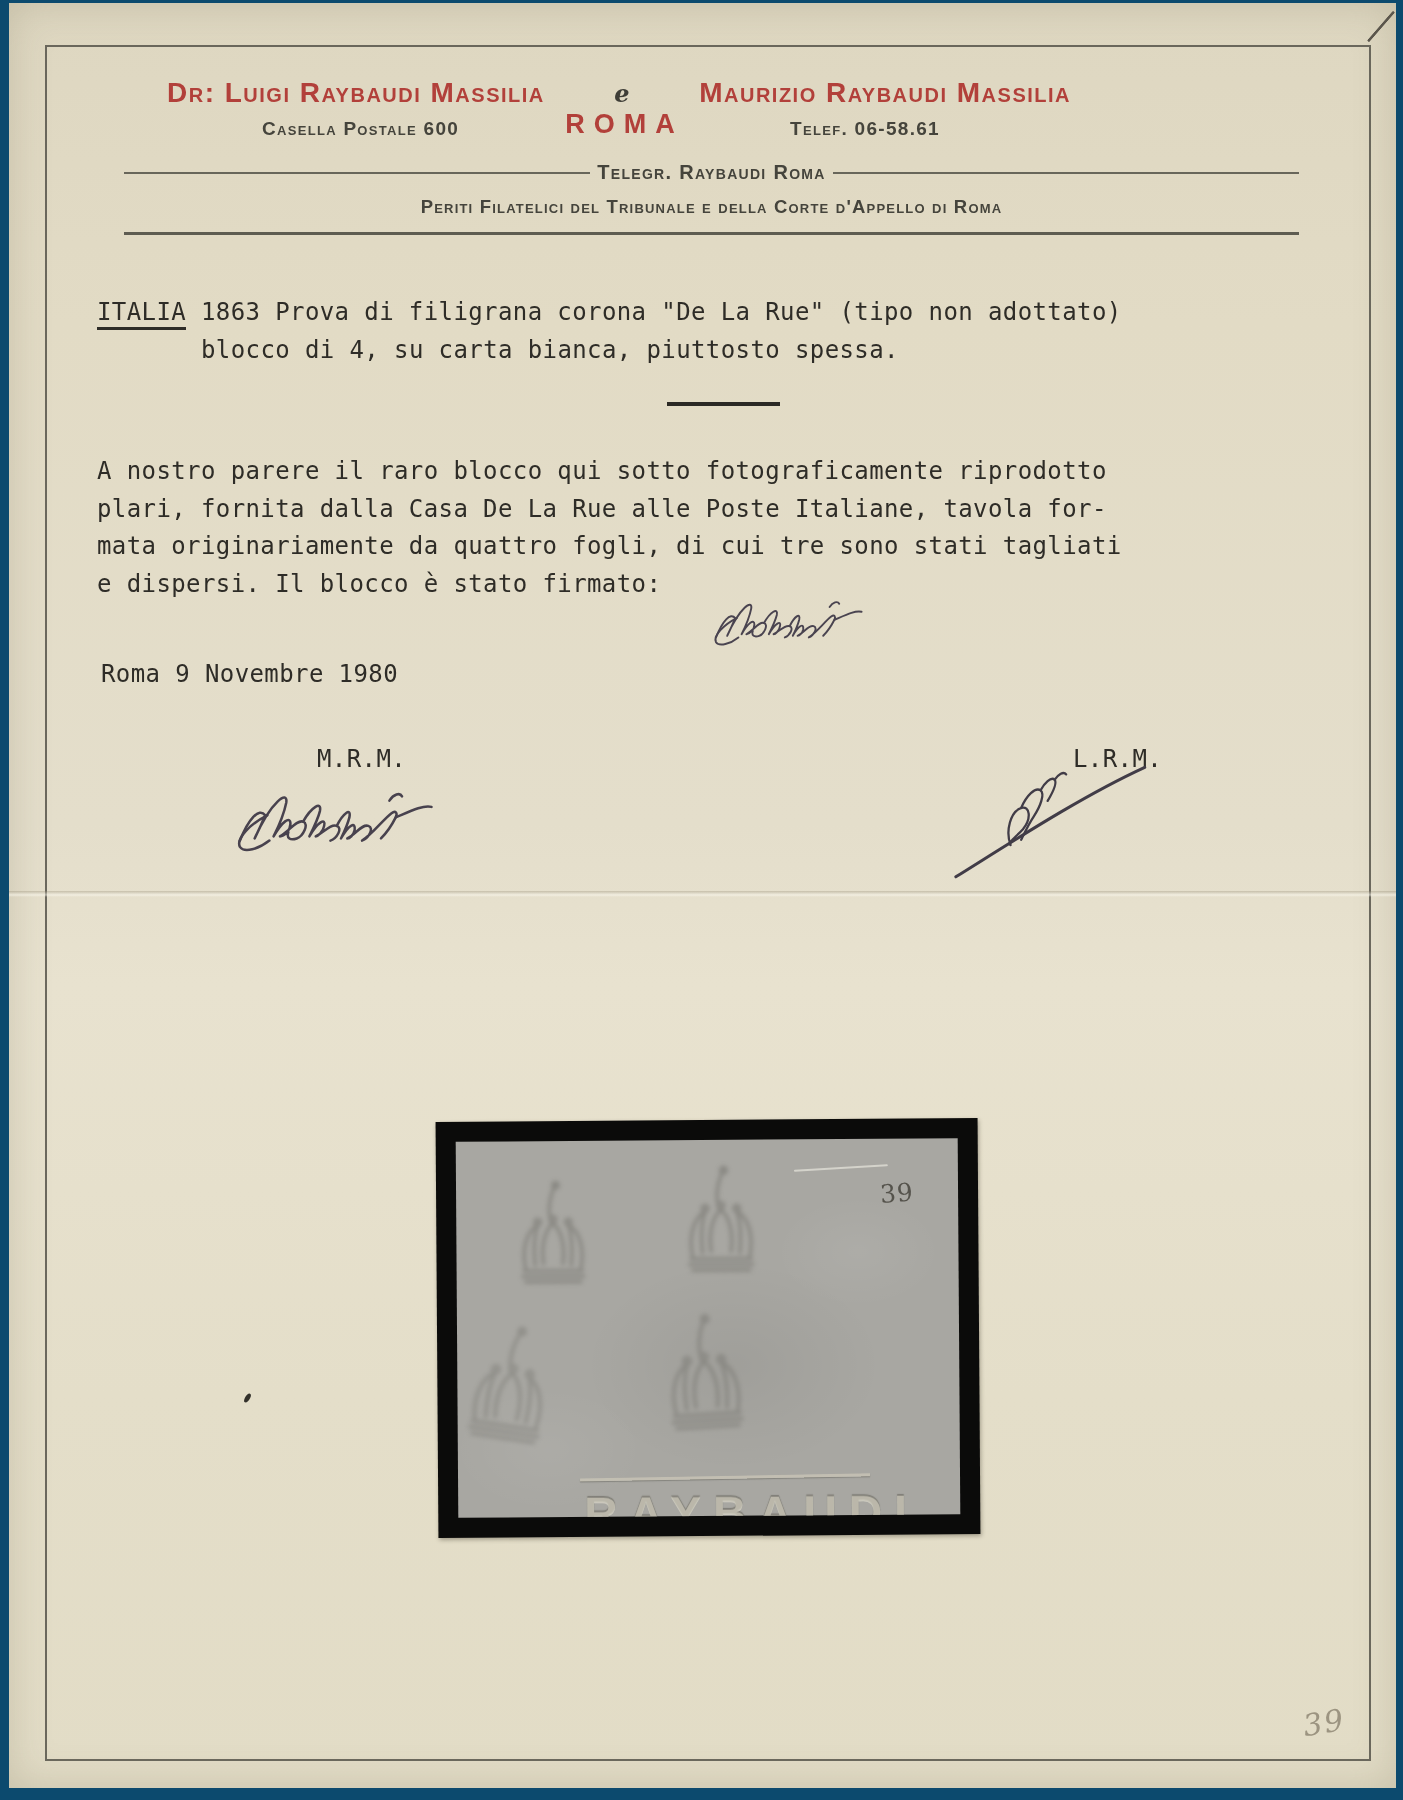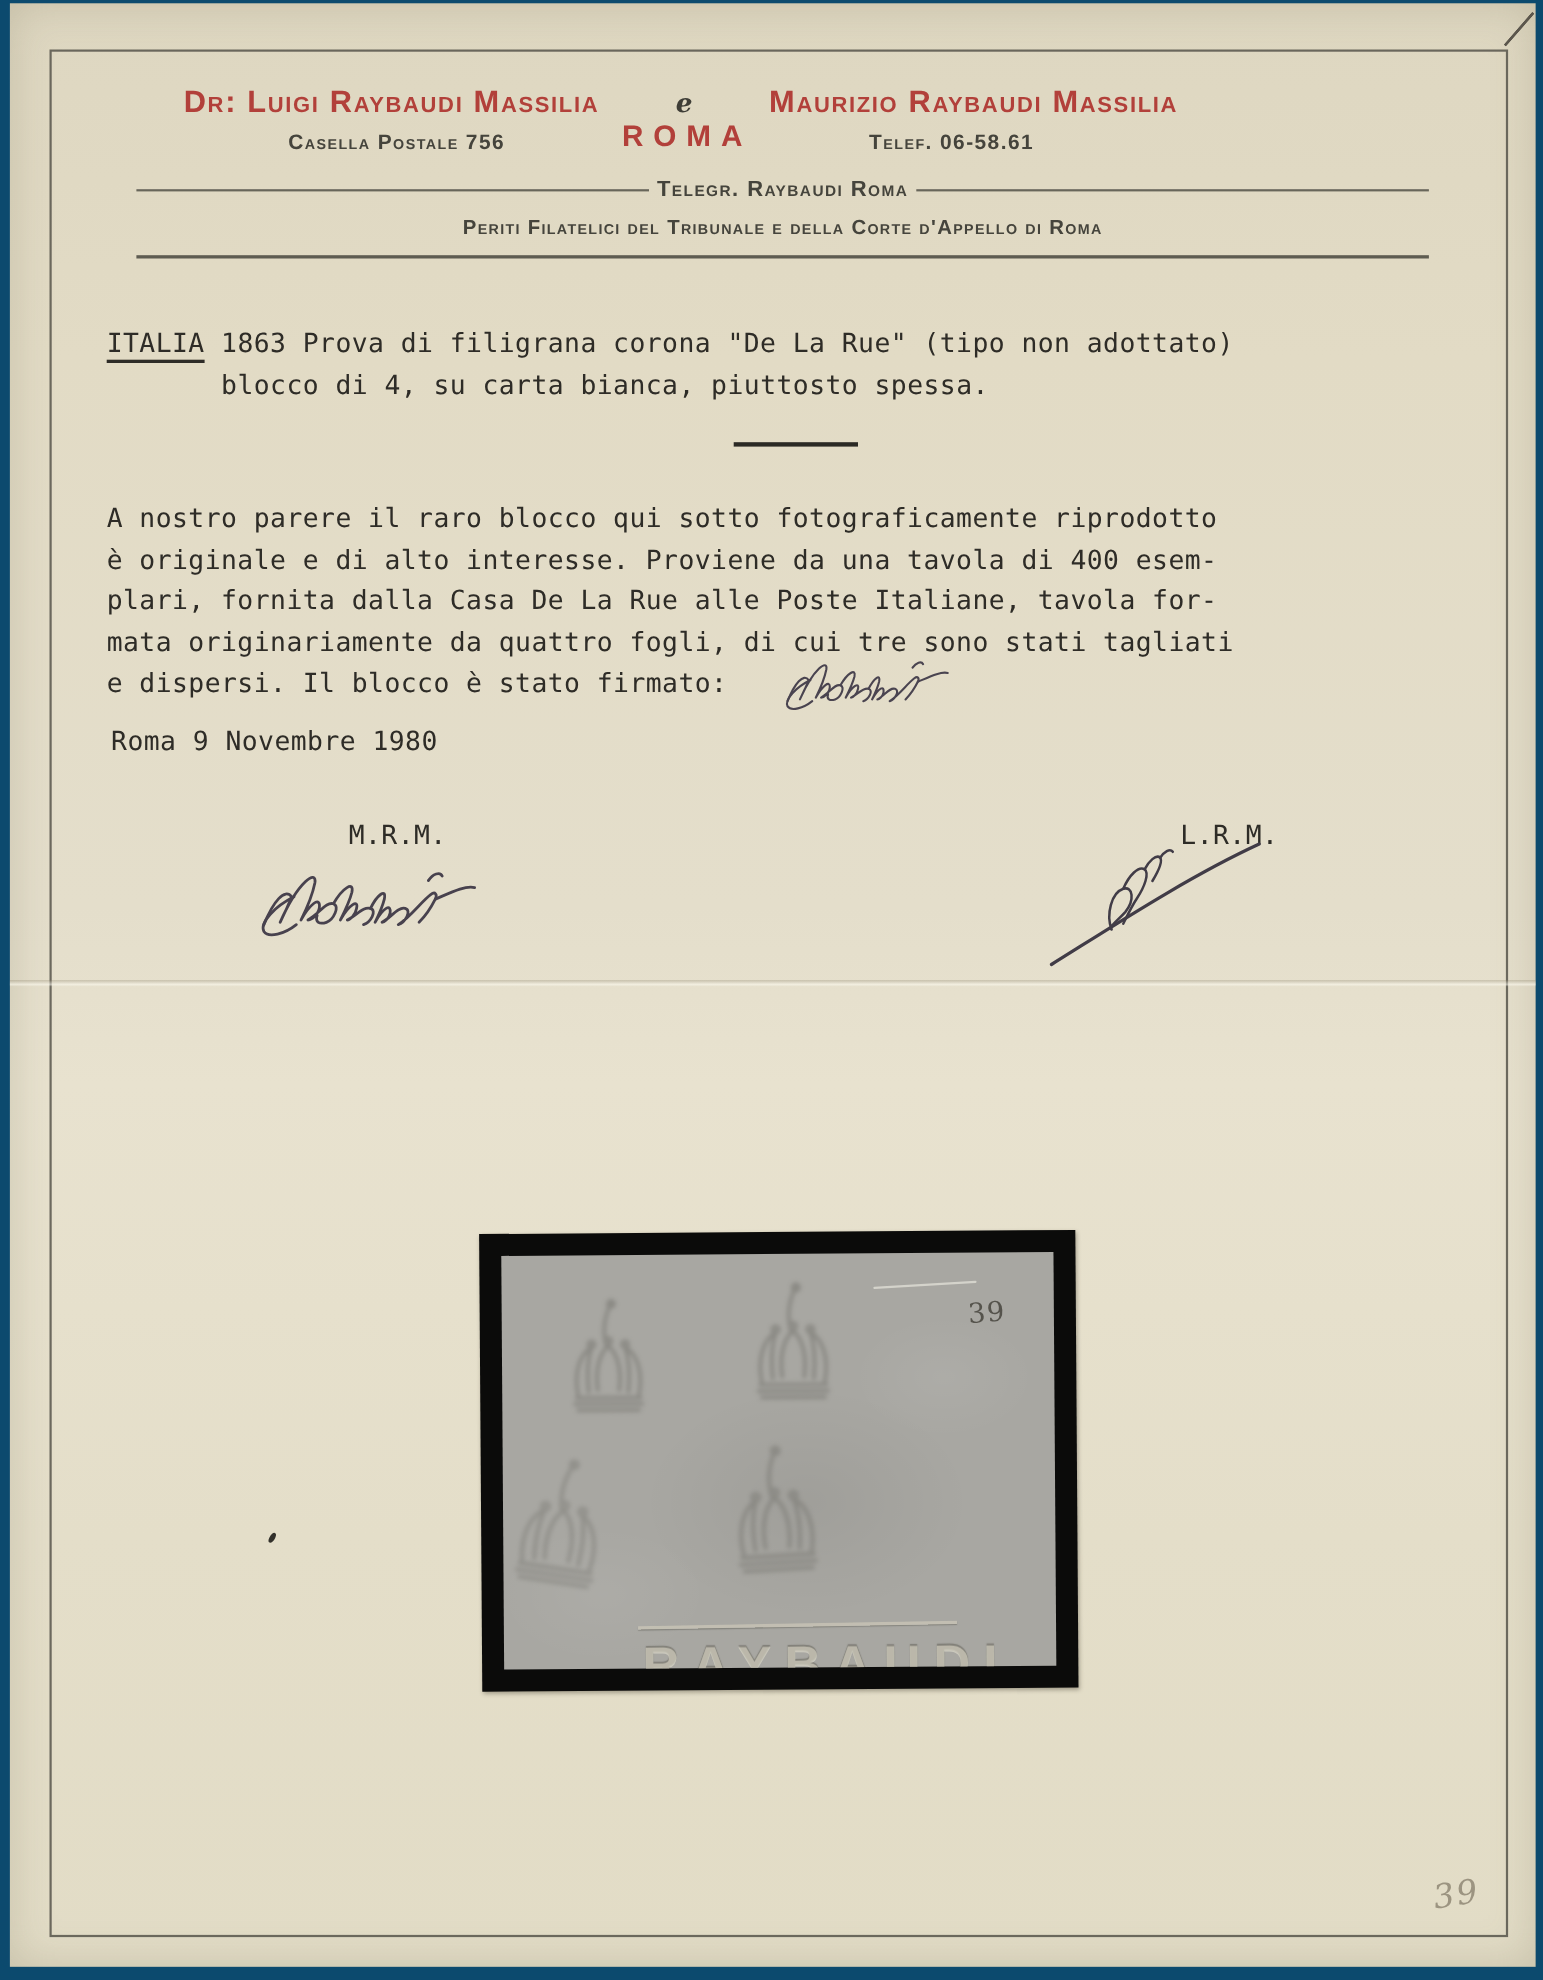--- a/index.html
+++ b/index.html
@@ -82,42 +82,41 @@
 
     <div class="page-border"></div>
     <div class="corner-slash"></div>
 
     <div class="names-row">
       <span class="expert-name">Dr: Luigi Raybaudi Massilia</span>
       <span class="conj">e</span>
       <span class="expert-name">Maurizio Raybaudi Massilia</span>
     </div>
     <div class="row2">
-      <span class="hdr-small">Casella Postale 756</span>
+      <span class="hdr-small">Casella Postale 600</span>
       <span class="city">ROMA</span>
       <span class="hdr-small">Telef. 06-58.61</span>
     </div>
     <div class="telegraph-row">
       <span class="rule"></span>
       <span class="hdr-small" style="font-size:20px">Telegr. Raybaudi Roma</span>
       <span class="rule"></span>
     </div>
     <div class="subtitle">Periti Filatelici del Tribunale e della Corte d'Appello di Roma</div>
     <div class="full-rule"></div>
 
     <div class="heading tw">
       <div><span class="uline">ITALIA</span><span> 1863 Prova di filigrana corona "De La Rue" (tipo non adottato)</span></div>
       <div class="line2">blocco di 4, su carta bianca, piuttosto spessa.</div>
     </div>
 
     <div class="mini-divider"></div>
 
     <div class="para tw">
       <div>A nostro parere il raro blocco qui sotto fotograficamente riprodotto</div>
-      <div>è originale e di alto interesse. Proviene da una tavola di 400 esem-</div>
       <div>plari, fornita dalla Casa De La Rue alle Poste Italiane, tavola for-</div>
       <div>mata originariamente da quattro fogli, di cui tre sono stati tagliati</div>
       <div>e dispersi. Il blocco è stato firmato:</div>
     </div>
 
     <div class="sig sig-inline">
       <svg viewBox="0 0 270 95" fill="none" stroke="#4a4450" stroke-width="2.4" stroke-linecap="round" stroke-linejoin="round">
         <path d="M10 68 C18 48 28 36 34 44 C30 54 26 62 24 66 C40 30 56 20 54 32 C52 42 46 56 42 64 C50 50 58 44 58 52 C58 58 52 64 48 64 C58 58 64 48 70 50 C76 52 70 64 64 66 C58 68 54 66 56 60"></path>
         <path d="M36 44 C20 52 6 66 10 74 C14 80 28 76 38 68"></path>
         <path d="M70 50 C78 36 88 30 86 40 C84 48 78 60 76 64 C84 50 92 46 90 54 C89 60 84 64 82 64 C90 60 96 52 102 54 C108 56 102 66 96 68"></path>

